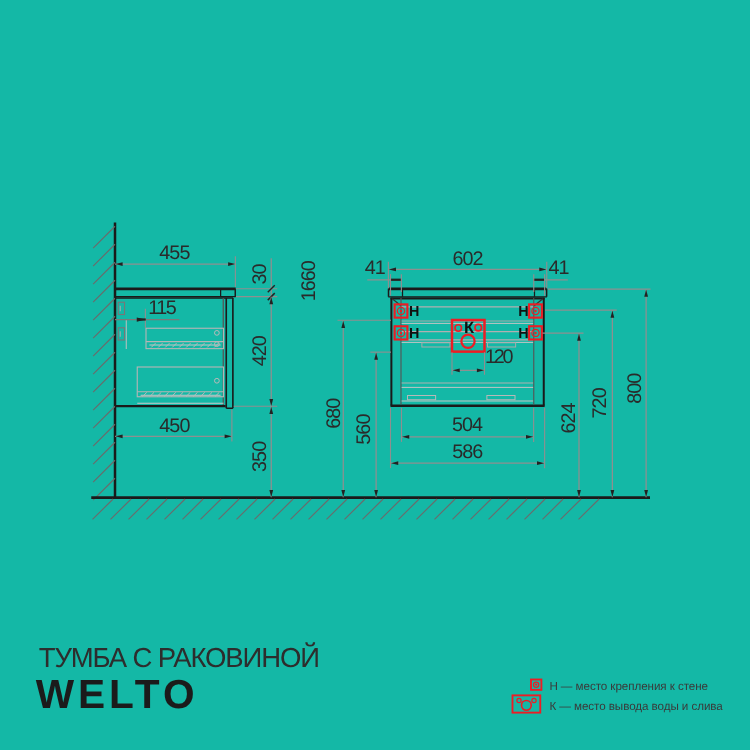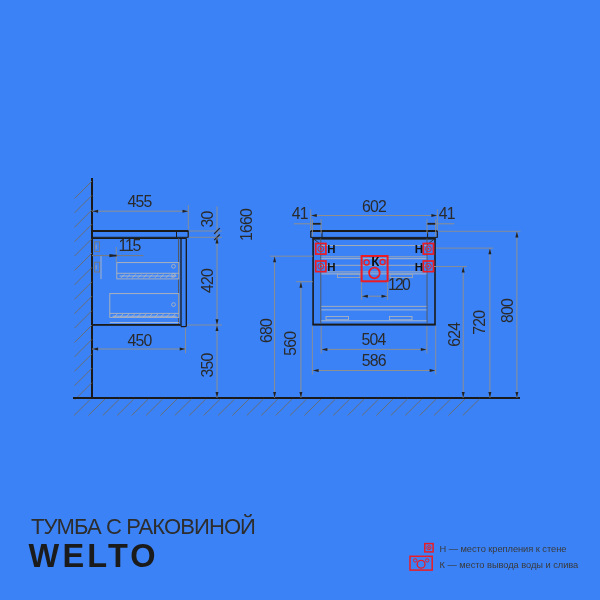--- a/index.html
+++ b/index.html
@@ -1,17 +1,17 @@
 <!DOCTYPE html>
 <html><head>
 <meta charset="utf-8">
 <title>WELTO</title>
 <style>
   html,body{margin:0;padding:0;background:#ffffff;}
-  #page{width:600px;height:600px;position:relative;background:#3b82f6;overflow:hidden;}
+  #page{width:600px;height:600px;position:relative;background:#14b8a6;overflow:hidden;}
 </style>
 </head>
 <body>
 
 <div id="page">
 <svg width="600" height="600" viewBox="0 0 600 600">
 
 <line x1="92" y1="178" x2="92" y2="399" stroke="#1a1a1a" stroke-width="2.0" stroke-linecap="butt"></line>
 
 <g stroke="#6b6b6b" stroke-width="0.9">

